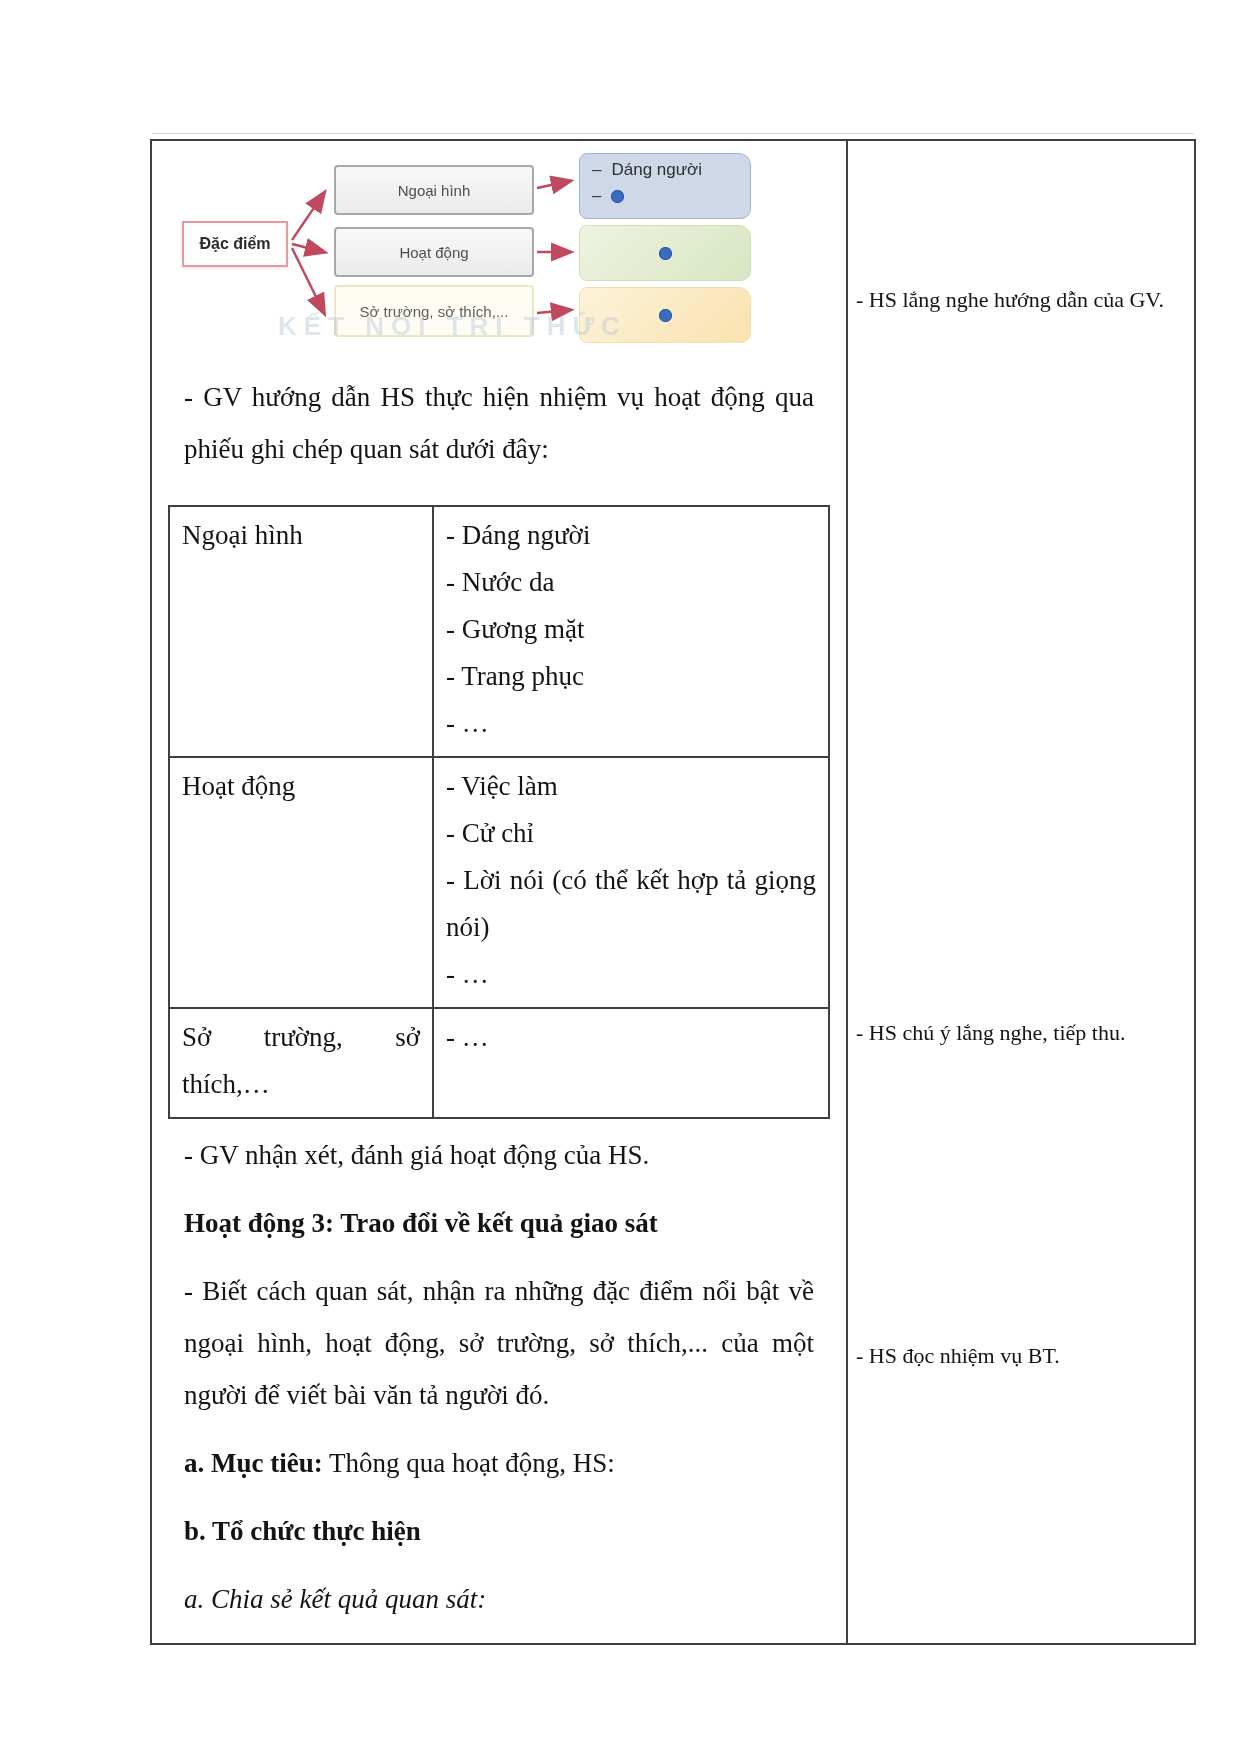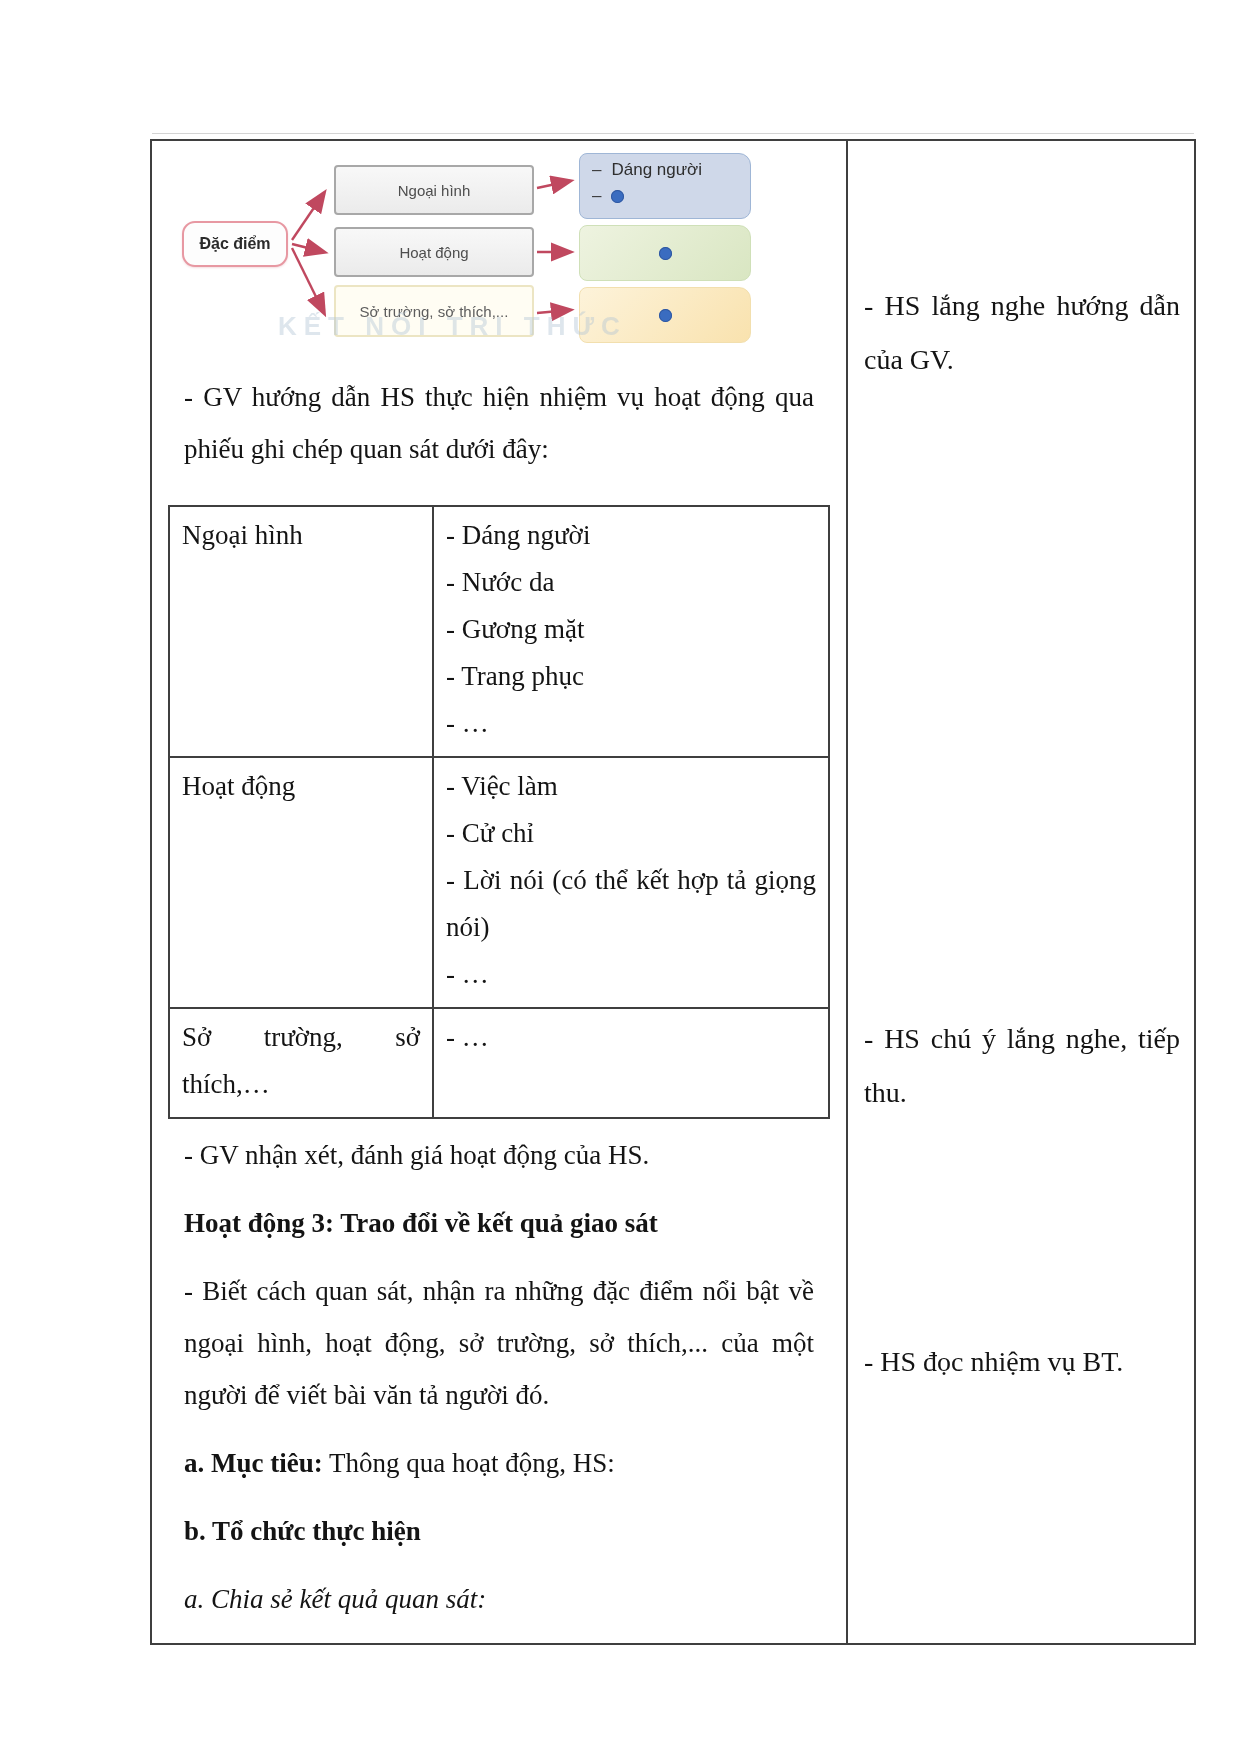--- a/index.html
+++ b/index.html
@@ -16,32 +16,32 @@
     position:absolute;left:0;top:0;width:694px;height:100%;
     padding:6px 16px 0 16px;box-sizing:border-box;overflow:hidden;
   }
   .cell-right{
     position:absolute;left:694px;right:0;top:0;bottom:0;
     border-left:2px solid #3f3f3f;
   }
   .p{font-size:27px;line-height:52px;text-align:justify;margin:16px;}
   .b{font-weight:bold;}
   .i{font-style:italic;}
-  .rnote{position:absolute;left:16px;right:14px;font-size:28px;line-height:54px;text-align:justify;}
+  .rnote{position:absolute;left:8px;right:14px;font-size:22px;line-height:54px;text-align:justify;}
   .rnote1{top:110px;}
   .rnote2{top:843px;}
   .rnote3{top:1166px;}
 
   
   .diagram{position:relative;width:664px;height:202px;margin:6px 0 0 6px;
     font-family:"Liberation Sans","DejaVu Sans",sans-serif;}
   .dbox{position:absolute;box-sizing:border-box;display:flex;align-items:center;justify-content:center;}
   .root-box{
     left:8px;top:68px;width:106px;height:46px;
-    border:2px solid #e798a2;border-radius:13px;background:#fdfdfd;
+    border:2px solid #e798a2;border-radius:0;background:#fdfdfd;
     font-weight:bold;font-size:16px;color:#2b2b2b;box-shadow:0 1px 2px rgba(210,120,130,.25);
   }
   .branch{width:200px;height:50px;left:160px;border-radius:4px;font-size:15px;color:#4e4e4e;}
   .branch1,.branch2{border:2px solid #a8a8a8;background:linear-gradient(180deg,#f8f8f8,#ebebeb);}
   .branch1{top:12px;}
   .branch2{top:74px;}
   .branch3{top:132px;height:52px;border:2px solid #ece5c3;background:#fffdf3;color:#5d5d5d;}
   .note{position:absolute;left:405px;width:172px;box-sizing:border-box;border-radius:8px 12px 10px 8px;}
   .note-blue{top:0;height:66px;background:#cfd8e9;border:1px solid #9fb6d6;padding:6px 10px 0 12px;}
   .note-blue::before{

